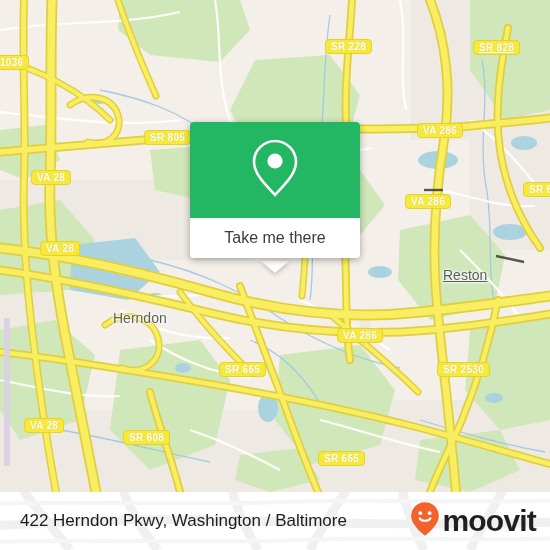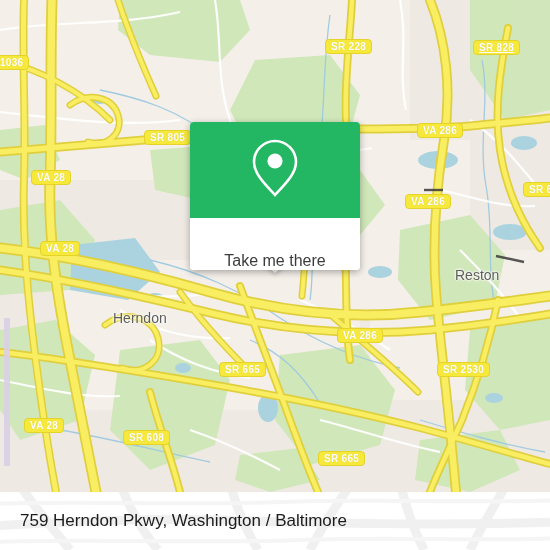--- a/index.html
+++ b/index.html
@@ -78,24 +78,24 @@
     z-index: 20;
   }
   #popup-top {
     height: 96px;
     background: #23b663;
     display: flex;
     align-items: center;
     justify-content: center;
   }
   #popup-bottom {
-    height: 52px;
+    height: 40px;
     background: #fff;
     display: flex;
-    align-items: flex-end;
+    align-items: center;
     justify-content: center;
   }
   #popup-label {
     color: #3c3c3c;
     font-size: 16px;
   }
   #popup-tail {
     position: absolute;
     left: 261px; top: 261px;
     width: 0; height: 0;
@@ -307,21 +307,21 @@
     <div class="shield" style="left:31px;  top:170px;">VA 28</div>
     <div class="shield" style="left:40px;  top:241px;">VA 28</div>
     <div class="shield" style="left:337px; top:328px;">VA 286</div>
     <div class="shield" style="left:219px; top:362px;">SR 665</div>
     <div class="shield" style="left:437px; top:362px;">SR 2530</div>
     <div class="shield" style="left:24px;  top:418px;">VA 28</div>
     <div class="shield" style="left:123px; top:430px;">SR 608</div>
     <div class="shield" style="left:318px; top:451px;">SR 665</div>
 
     <div class="place-label" style="left:113px; top:310px;">Herndon</div>
-    <div class="place-label" style="left:455px; top:267px;">Reston</div>
+    <div class="place-label" style="left:443px; top:267px;text-decoration:underline;">Reston</div>
 
     <div id="popup-tail"></div>
 
     <div id="popup">
       <div id="popup-top">
         <span>
           <svg width="56" height="62" viewBox="0 0 56 62" aria-hidden="true">
             <path d="M28 4 C16.4 4 7 13.4 7 25 C7 38 21 50 28 58 C35 50 49 38 49 25 C49 13.4 39.6 4 28 4 Z" fill="none" stroke="#ffffff" stroke-width="2.6"></path>
             <circle cx="28" cy="24" r="7.6" fill="#ffffff"></circle>
           </svg>
@@ -345,18 +345,29 @@
         <path d="M400,-10 C406,16 414,38 424,58"></path>
         <path d="M470,58 C482,34 494,14 508,-10"></path>
       </g>
       <g stroke="#f5f5f5" stroke-width="4" fill="none">
         <path d="M-10,12 C80,8 180,14 280,10 C380,6 470,12 560,8"></path>
         <path d="M-10,50 C90,46 200,52 300,48 C400,44 480,50 560,46"></path>
       </g>
     </svg>
 
     <div id="footer-row">
-      <span id="footer-address">759 Herndon Pkwy, Washington / Baltimore</span>
-
+      <span id="footer-address">422 Herndon Pkwy, Washington / Baltimore</span>
+
+      <span id="brand">
+        <span>
+          <svg width="30" height="36" viewBox="0 0 30 36" aria-hidden="true">
+            <path d="M15 1.2 C7.3 1.2 1.2 7.3 1.2 15 C1.2 23.2 10.4 31 15 34.8 C19.6 31 28.8 23.2 28.8 15 C28.8 7.3 22.7 1.2 15 1.2 Z" fill="#f4622c"></path>
+            <circle cx="10.4" cy="12.2" r="1.9" fill="#ffffff"></circle>
+            <circle cx="19.6" cy="12.2" r="1.9" fill="#ffffff"></circle>
+            <path d="M9.6 17.4 C11.6 20.6 18.4 20.6 20.4 17.4" fill="none" stroke="#ffffff" stroke-width="2.1" stroke-linecap="round"></path>
+          </svg>
+        </span>
+        <span id="brand-wordmark">moovit</span>
+      </span>
     </div>
   </div>
 
 </div>
 
 </body></html>

